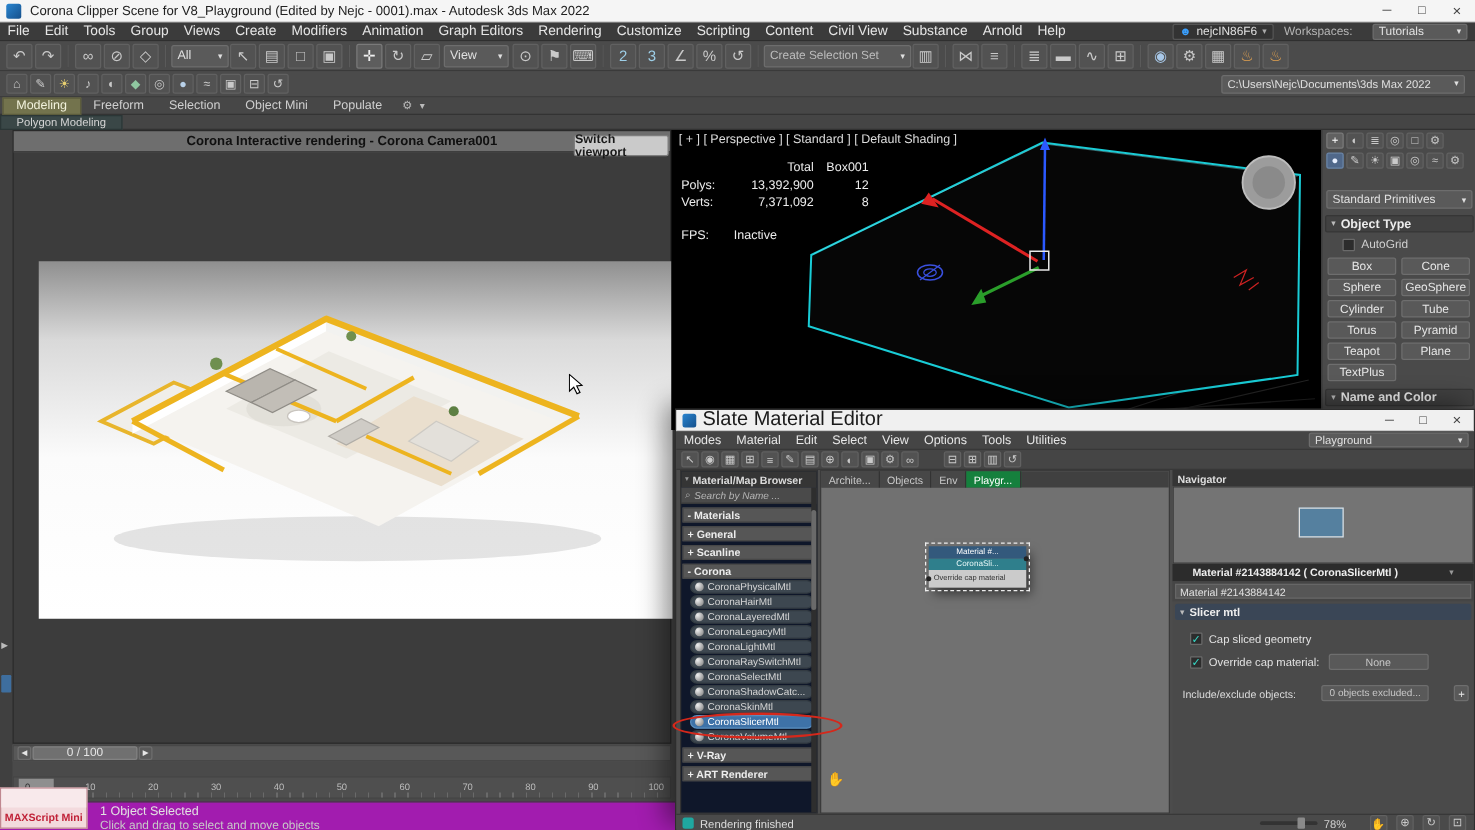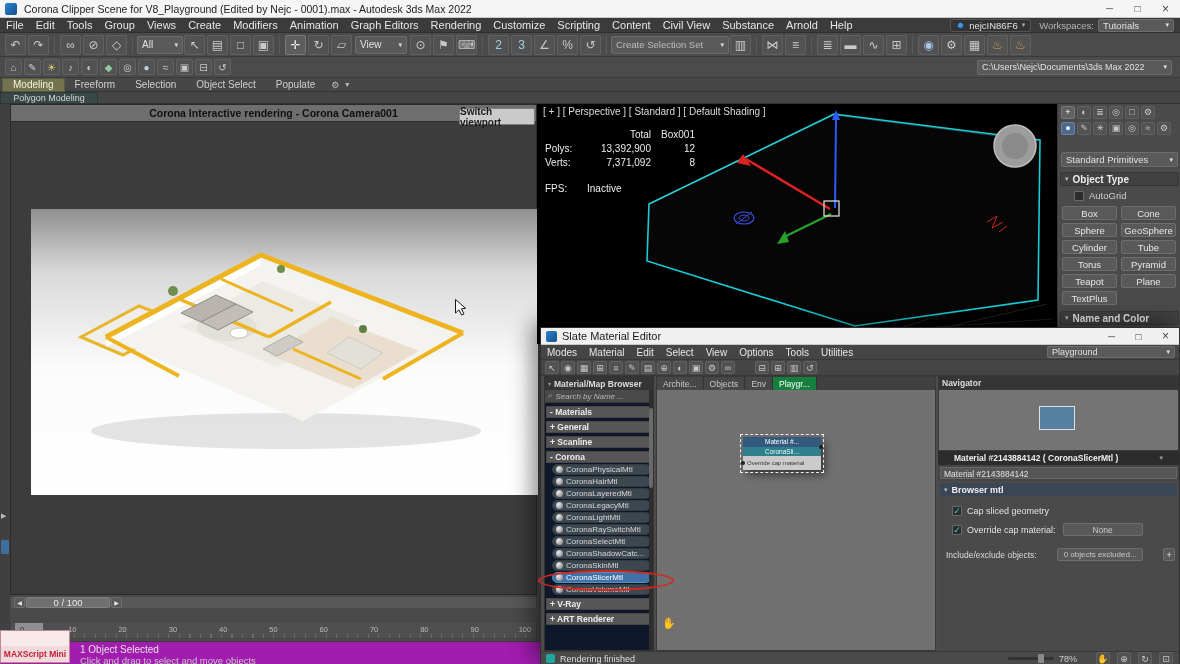--- a/index.html
+++ b/index.html
@@ -52,21 +52,21 @@
     <span class="menuitem">Content</span>
     <span class="menuitem">Civil View</span>
     <span class="menuitem">Substance</span>
     <span class="menuitem">Arnold</span>
     <span class="menuitem">Help</span>
     <span class="flex" style="margin-left:auto;gap:4px;background:#333;border:1px solid #555;border-radius:2px;height:13px;padding:0 5px;margin-right:8px">
       <span style="color:#3aa0ff;font-size:9px">☻</span>
       <span style="font-size:9.5px;color:#e0e0e0">nejcIN86F6</span>
       <span style="font-size:7px;color:#aaa">▾</span>
     </span>
-    <span style="font-size:9.5px;color:#b5b5b5;margin-right:4px">Workspaces:</span>
+    <span style="font-size:9.5px;color:#b5b5b5;margin-right:16px">Workspaces:</span>
     <span class="dd" style="width:76px;height:13px;font-size:9.5px;margin-right:6px">
       <span>Tutorials</span>
       <span style="font-size:7px">▾</span>
     </span>
   </div>
 
   <div class="abs flex" style="left:0;top:33px;width:1180px;height:24px;background:#4b4b4b;border-bottom:1px solid #3a3a3a;padding-left:4px">
     <span class="ico t1">↶</span>
     <span class="ico t1">↷</span>
     <span class="sep"></span>
@@ -137,21 +137,21 @@
     <span class="dd" style="margin-left:auto;width:195px;height:15px;font-size:9px;margin-right:4px">
       <span style="white-space:nowrap;overflow:hidden">C:\Users\Nejc\Documents\3ds Max 2022</span>
       <span style="font-size:7px">▾</span>
     </span>
   </div>
 
   <div class="abs flex" style="left:0;top:78px;width:1180px;height:14px;background:#474747;border-bottom:1px solid #333;padding-left:2px">
     <span style="padding:0 10px;font-size:10px;height:14px;display:inline-flex;align-items:center;background:#73734d;color:#f2f2dc;border:1px solid #5c5c3c">Modeling</span>
     <span style="padding:0 10px;font-size:10px;color:#cfcfcf">Freeform</span>
     <span style="padding:0 10px;font-size:10px;color:#cfcfcf">Selection</span>
-    <span style="padding:0 10px;font-size:10px;color:#cfcfcf">Object Select</span>
+    <span style="padding:0 10px;font-size:10px;color:#cfcfcf">Object Mini</span>
     <span style="padding:0 10px;font-size:10px;color:#cfcfcf">Populate</span>
     <span style="font-size:9px;color:#bbb;margin-left:6px">⚙</span>
     <span style="font-size:8px;color:#bbb;margin-left:6px">▾</span>
   </div>
 
   <div class="abs" style="left:0;top:92px;width:1180px;height:12px;background:#454545;border-bottom:1px solid #323232">
     <span class="abs flex" style="left:0;top:0;width:98px;height:12px;background:#3a4747;border:1px solid #2b3636;color:#d5d5d5;font-size:9px;justify-content:center">Polygon Modeling</span>
   </div>
 
   <div class="abs" style="left:0;top:104px;width:10px;height:560px;background:#404040">
@@ -319,21 +319,21 @@
   </div>
   <div class="abs" style="left:0;top:630px;width:70px;height:33px;background:#f3dadd;border:1px solid #c08890">
     <div style="height:15px;background:#f8e9eb"></div>
     <div class="flex" style="justify-content:center;font-size:8.5px;font-weight:bold;color:#c02238;height:16px">MAXScript Mini</div>
   </div>
 
   <div class="abs" style="left:540px;top:327px;width:640px;height:337px;background:#4c4c4c;border:1px solid #2e2e2e;box-shadow:-8px -5px 20px rgba(0,0,0,0.45);z-index:10">
 
     <div class="abs flex" style="left:0;top:0;width:638px;height:17px;background:#f0f0f0;border-bottom:1px solid #c8c8c8">
       <span style="width:11px;height:11px;background:linear-gradient(135deg,#2a85d0,#15508c);border-radius:2px;margin:0 5px"></span>
-      <span style="color:#1a1a1a;font-size:11px">Slate Material Editor</span>
+      <span style="color:#1a1a1a;font-size:16px">Slate Material Editor</span>
       <span class="wbtn" style="margin-left:auto">─</span>
       <span class="wbtn">□</span>
       <span class="wbtn" style="font-size:12px">×</span>
     </div>
 
     <div class="abs flex" style="left:0;top:17px;width:638px;height:15px;background:#454545;border-bottom:1px solid #383838">
       <span class="menuitem" style="font-size:10px">Modes</span>
       <span class="menuitem" style="font-size:10px">Material</span>
       <span class="menuitem" style="font-size:10px">Edit</span>
       <span class="menuitem" style="font-size:10px">Select</span>
@@ -457,21 +457,21 @@
       </div>
       <div class="flex" style="height:14px;background:#2c2c2c;padding:0 16px;justify-content:space-between">
         <span style="font-size:8.5px;font-weight:bold;color:#eee;white-space:nowrap">Material #2143884142  ( CoronaSlicerMtl )</span>
         <span style="font-size:7px;color:#999">▾</span>
       </div>
       <div style="padding:2px;background:#454545">
         <div style="height:12px;background:#565656;border:1px solid #666;font-size:8.5px;color:#e0e0e0;padding-left:3px;line-height:12px">Material #2143884142</div>
       </div>
       <div class="flex" style="height:13px;background:#3a4656;margin:2px;border-radius:2px;padding:0 4px;gap:4px">
         <span style="font-size:7px;color:#bbb">▾</span>
-        <span style="font-size:9px;font-weight:bold;color:#eee">Browser mtl</span>
+        <span style="font-size:9px;font-weight:bold;color:#eee">Slicer mtl</span>
       </div>
       <div class="flex" style="margin:10px 4px 0 14px;gap:5px">
         <span class="chk">✓</span>
         <span style="font-size:9px;color:#e2e2e2">Cap sliced geometry</span>
       </div>
       <div class="flex" style="margin:7px 4px 0 14px;gap:5px">
         <span class="chk">✓</span>
         <span style="font-size:9px;color:#e2e2e2">Override cap material:</span>
         <span class="btn" style="width:80px;height:13px;font-size:8.5px;margin-left:2px;color:#c8c8c8">None</span>
       </div>

